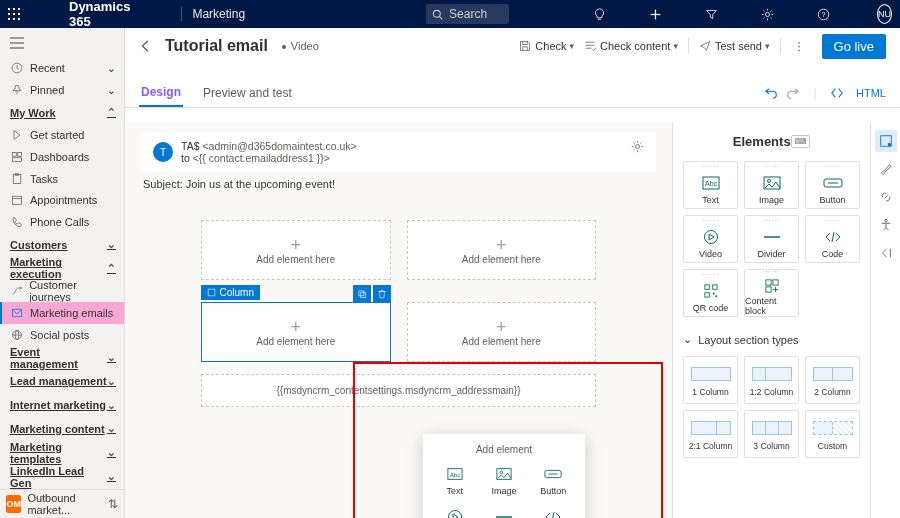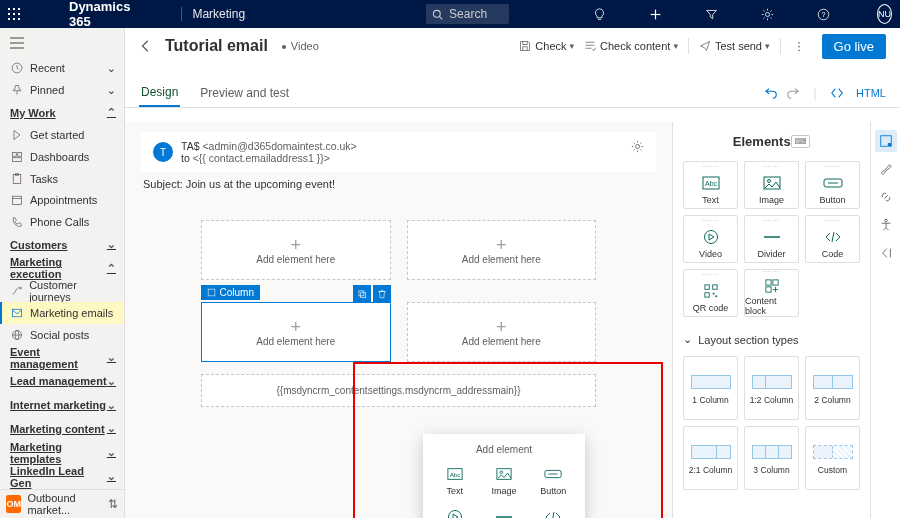--- a/index.html
+++ b/index.html
@@ -16,21 +16,21 @@
 .topnav .ticon { width: 24px; height: 24px; display: flex; align-items: center; justify-content: center; cursor: pointer; margin-left: 2px; }
 .topnav .avatar { width: 20px; height: 20px; border-radius: 50%; border: 1px solid #fff; font-size: 9px; display: flex; align-items: center; justify-content: center; margin-left: 6px; }
 
 .shell { display: flex; height: calc(100% - 28px); }
 
 
 .sidebar { width: 125px; background: #f3f2f1; border-right: 1px solid #e1dfdd; overflow: hidden; display: flex; flex-direction: column; }
 .sb-ham { height: 30px; display: flex; align-items: center; padding-left: 10px; }
 .sb-item { height: 22px; display: flex; align-items: center; padding: 0 8px 0 10px; cursor: pointer; color: #323130; font-size: 11px; }
 .sb-item .ico { width: 14px; margin-right: 6px; display: flex; align-items: center; justify-content: center; color: #605e5c; }
-.sb-item.active { border-left: 2px solid #0078d4; background: #fef9c3; padding-left: 8px; }
+.sb-item.active { border-left: 2px solid #0078d4; background: #f9a8d4; padding-left: 8px; }
 .sb-item.active .ico { color: #0078d4; }
 .sb-sect { height: 24px; display: flex; align-items: center; justify-content: space-between; padding: 0 8px 0 10px; font-size: 11px; font-weight: 600; cursor: pointer; text-decoration: underline; }
 .sb-sect .chev { color: #605e5c; }
 .sb-foot { margin-top: auto; border-top: 1px solid #e1dfdd; height: 30px; display: flex; align-items: center; padding: 0 6px; }
 .sb-foot .badge { width: 18px; height: 18px; background: #ff6a00; color: #fff; font-size: 9px; font-weight: 700; border-radius: 2px; display: flex; align-items: center; justify-content: center; margin-right: 6px; }
 
 
 .main { flex: 1; display: flex; flex-direction: column; overflow: hidden; gap: 14px; }
 .cmdbar { height: 36px; display: flex; align-items: center; padding: 0 14px; }
 .cmdbar .back { width: 20px; cursor: pointer; color: #605e5c; }
@@ -39,21 +39,21 @@
 .cmdbar .dot { display:inline-block; width:4px; height:4px; background:#605e5c; border-radius:50%; margin-right:5px; vertical-align:middle;}
 .cmdbar .spacer { flex: 1; }
 .cmdbar .cmd { display: flex; align-items: center; font-size: 11px; color: #323130; cursor: pointer; margin-left: 10px; }
 .cmdbar .cmd .ic { margin-right: 4px; color: #605e5c; display:flex; }
 .cmdbar .cmd .dd { margin-left: 3px; color: #605e5c; font-size:9px; }
 .cmdbar .sep { width:1px; height:16px; background:#e1dfdd; margin-left:10px; }
 .cmdbar .primary { background: #0078d4; color: #fff; padding: 5px 12px; border-radius: 2px; font-size: 13px; margin-left: 14px; cursor: pointer; }
 
 .tabbar { height: 30px; border-bottom: 1px solid #e1dfdd; display: flex; align-items: center; padding: 0 14px; }
 .tabbar .tab { font-size: 12px; padding: 0 2px; margin-right: 18px; cursor: pointer; color: #605e5c; height: 100%; display: flex; align-items: center; }
-.tabbar .tab.active { color: #14532d; border-bottom: 2px solid #0078d4; font-weight:400; }
+.tabbar .tab.active { color: #8b5cf6; border-bottom: 2px solid #0078d4; font-weight:700; }
 .tabbar .spacer { flex: 1; }
 .tabbar .ric { width: 22px; display: flex; justify-content: center; cursor: pointer; color: #605e5c; }
 .tabbar .html { color: #0078d4; font-size: 11px; margin-left: 8px; cursor:pointer; }
 
 .workspace { flex: 1; display: flex; overflow: hidden; }
 
 
 .canvas-wrap { flex: 1; background: #faf9f8; padding: 10px 16px; position: relative; overflow:hidden; }
 .email-hdr { background: #fff; border-radius: 2px; padding: 8px 12px; display:flex; align-items:flex-start; }
 .email-hdr .av { width: 20px; height: 20px; border-radius: 50%; background: #0078d4; color:#fff; font-size:10px; display:flex; align-items:center; justify-content:center; margin-right:8px; margin-top:2px;}
@@ -87,21 +87,21 @@
 .rpanel .ph { display:flex; align-items:center; justify-content:center; margin-bottom:12px;}
 .rpanel .ph .t { font-size: 13px; font-weight:600; }
 .rpanel .ph .kb { font-size:8px; border:1px solid #c8c6c4; padding:1px 3px; color:#605e5c; border-radius:2px;}
 .rpanel .egrid { display:grid; grid-template-columns: repeat(3, 1fr); gap: 6px; margin-bottom:16px;}
 .rpanel .ecell { border:1px solid #e1dfdd; border-radius:2px; height:48px; display:flex; flex-direction:column; align-items:center; justify-content:center; cursor:pointer; }
 .rpanel .ecell .ic { color:#0b6a5d; height:20px; display:flex; align-items:center; margin-bottom:2px;}
 .rpanel .ecell .dots { font-size:8px; color:#c8c6c4; letter-spacing:1px; line-height:.5; margin-bottom:4px;}
 .rpanel .ecell .lb { font-size:9px; }
 .rpanel .sect-t { font-size:11px; color:#323130; margin: 6px 0 10px; display:flex; align-items:center; gap:6px; cursor:pointer;}
 .rpanel .lgrid { display:grid; grid-template-columns: repeat(3, 1fr); gap: 6px; }
-.rpanel .lcell { border:1px solid #e1dfdd; border-radius:2px; height:64px; display:flex; flex-direction:column; align-items:center; justify-content:center; cursor:pointer; padding-top:4px;}
+.rpanel .lcell { border:1px solid #e1dfdd; border-radius:2px; height:48px; display:flex; flex-direction:column; align-items:center; justify-content:center; cursor:pointer; padding-top:4px;}
 .rpanel .lcell .box { width:40px; height:14px; border:1px solid #96c6e8; display:flex; margin-bottom:6px;}
 .rpanel .lcell .box .c { flex:1; border-right:1px solid #96c6e8; background:#eaf3fb;}
 .rpanel .lcell .box .c:last-child { border-right:none;}
 .rpanel .lcell .box.custom { border-style:dashed; }
 .rpanel .lcell .lb { font-size:8.5px; }
 
 .rtabs { width: 30px; border-left: 1px solid #e1dfdd; display:flex; flex-direction:column; align-items:center; padding-top:8px; gap:6px;}
 .rtabs .rt { width:22px; height:22px; display:flex; align-items:center; justify-content:center; cursor:pointer; color:#605e5c; border-radius:2px;}
 .rtabs .rt.active { background:#deecf9; color:#0078d4; }
 

